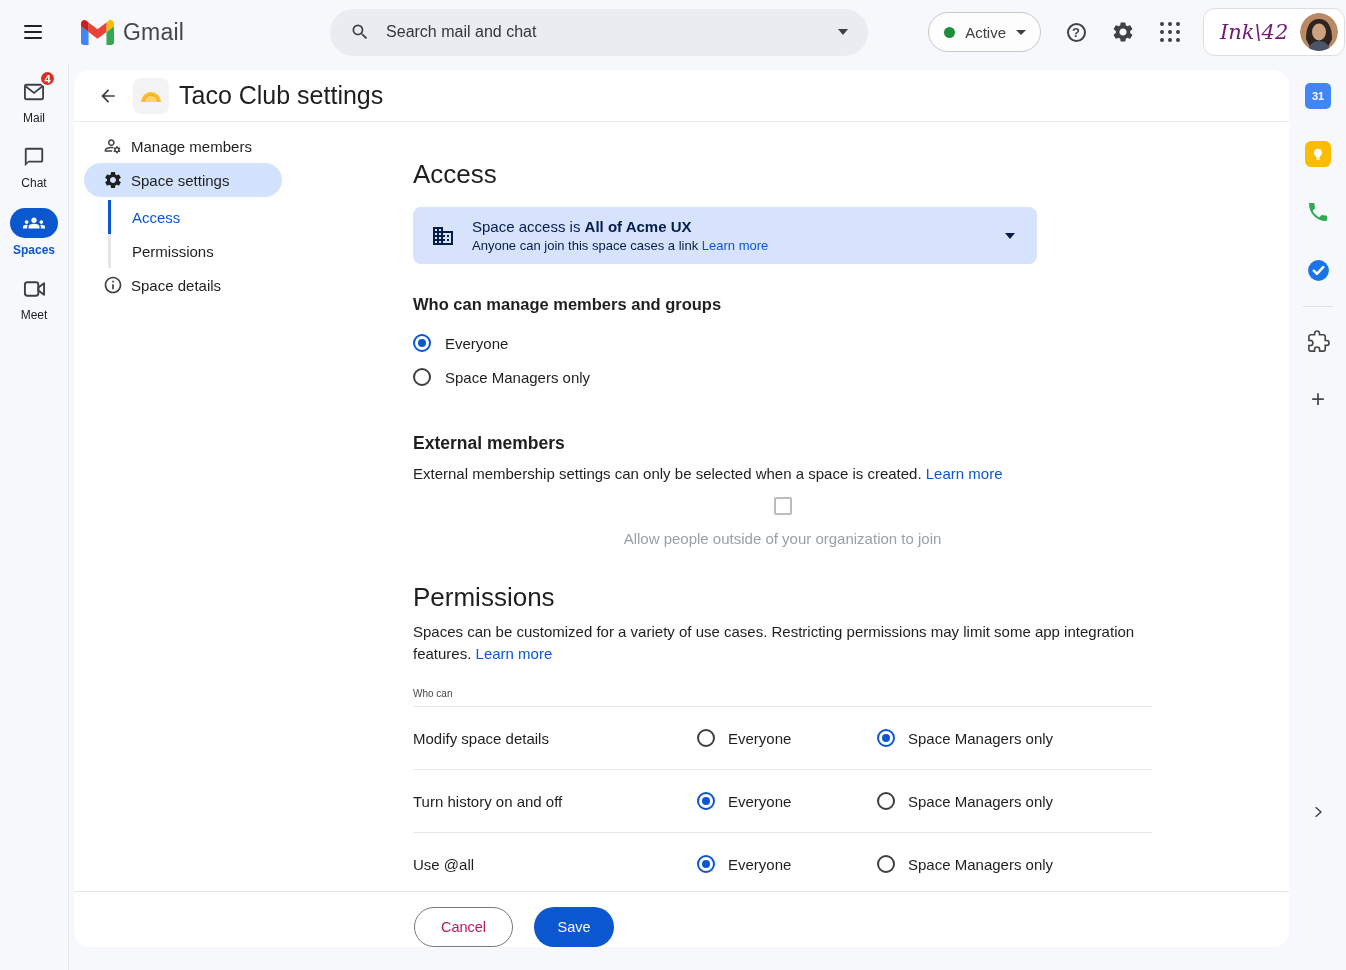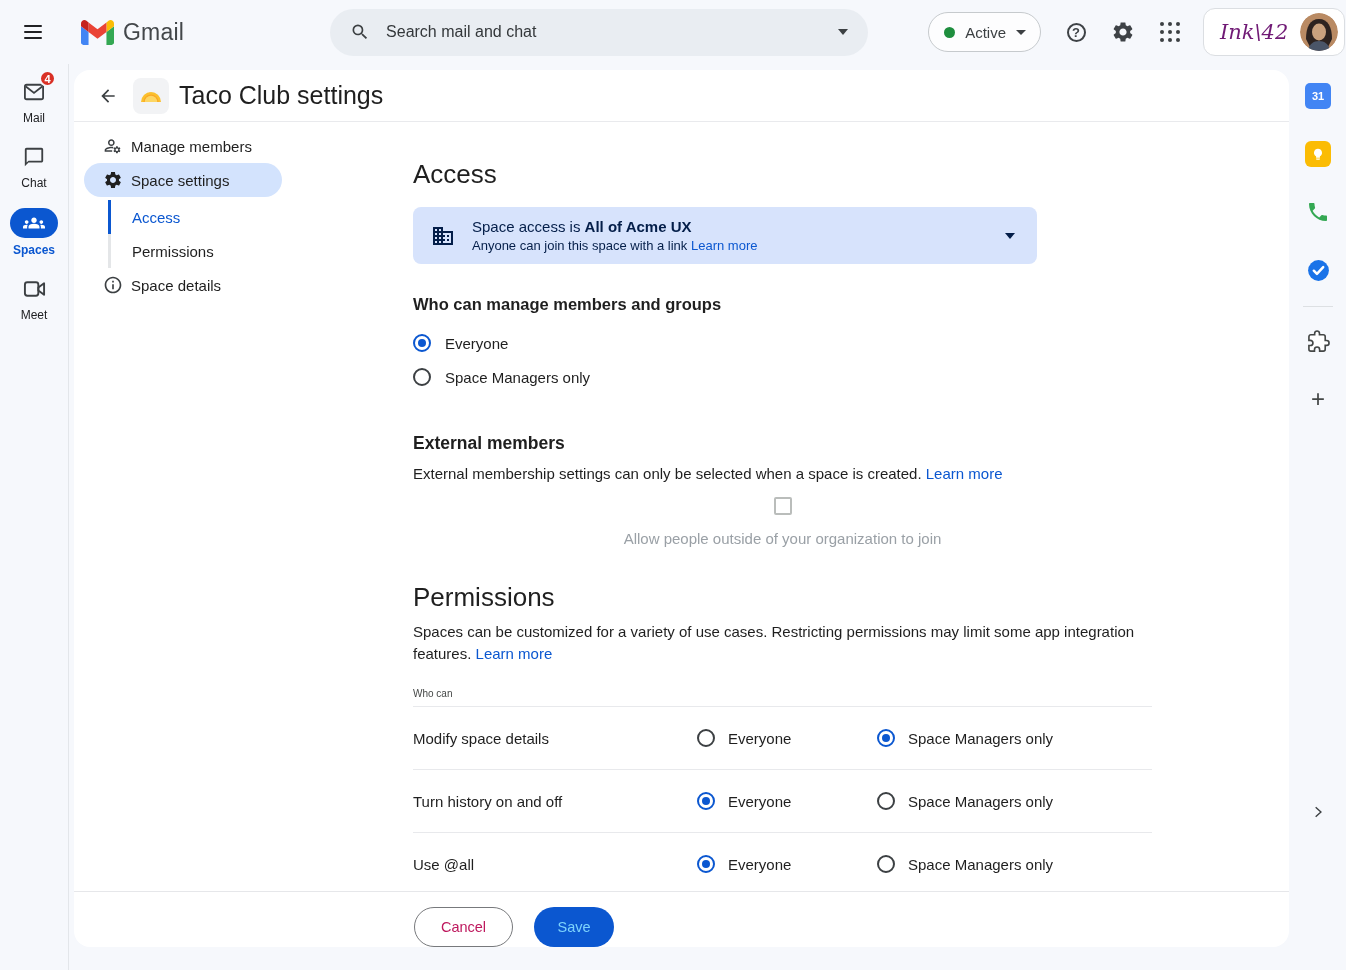--- a/index.html
+++ b/index.html
@@ -87,21 +87,21 @@
   .whocan { margin-top:20px; font-size:10px; color:#444746; line-height:20px; }
   .perm-table { margin-top:2px; border-top:1px solid #e8e9ec; }
   .perm-row { display:grid; grid-template-columns:284px 180px 1fr; align-items:center; height:63px; border-bottom:1px solid #e8e9ec; }
   .perm-label { font-size:15px; color:#1f1f1f; }
   .perm-opt { display:flex; align-items:center; gap:13px; }
 
   
   .card-footer { flex:0 0 auto; border-top:1px solid #e6e7ea; padding:15px 0 0 340px; display:flex; gap:21px; }
   .btn { height:40px; border-radius:20px; font-size:14.5px; font-weight:500; display:flex; align-items:center; justify-content:center; cursor:pointer; font-family:"Liberation Sans", sans-serif; }
   .btn-cancel { width:99px; border:1px solid #77797c; background:#fff; color:#be185d; }
-  .btn-save { width:80px; background:#0b57d0; color:#7dd3fc; border:none; }
+  .btn-save { width:80px; background:#0b57d0; color:#fef9c3; border:none; }
 
   
   .right-rail { width:56px; flex:0 0 auto; display:flex; flex-direction:column; align-items:center; padding-top:18px; position:relative; }
   .side-icon { width:28px; height:28px; display:flex; align-items:center; justify-content:center; margin-bottom:30px; cursor:pointer; }
   .cal-icon { width:26px; height:26px; background:#4285f4; border-radius:5px; color:#fff; font-size:11px; font-weight:700; display:flex; align-items:center; justify-content:center; }
   .keep-icon { width:26px; height:26px; background:#fbbc04; border-radius:6px; display:flex; align-items:center; justify-content:center; }
   .rail-divider { width:30px; height:1px; background:#dde0e3; margin:-8px 0 20px 0; }
   .plus-icon { font-size:24px; color:#444746; font-weight:400; line-height:1; }
   .collapse-chevron { position:absolute; top:732px; left:50%; transform:translateX(-50%); width:32px; height:32px; display:flex; align-items:center; justify-content:center; cursor:pointer; font-size:20px; color:#3c4043; }
 </style>
@@ -276,21 +276,21 @@
 
           <div class="banner">
             <svg width="24" height="24" viewBox="0 0 24 24">
               <path fill="#041e49" d="M12 7V3H2v18h20V7H12zM6 19H4v-2h2v2zm0-4H4v-2h2v2zm0-4H4V9h2v2zm0-4H4V5h2v2zm4 12H8v-2h2v2zm0-4H8v-2h2v2zm0-4H8V9h2v2zm0-4H8V5h2v2zm10 12h-8v-2h2v-2h-2v-2h2v-2h-2V9h8v10zm-2-8h-2v2h2v-2zm0 4h-2v2h2v-2z"></path>
             </svg>
             <span class="banner-text">
               <span class="banner-line1" style="display:block;">
                 <span>Space access is </span><b>All of Acme UX</b>
               </span>
               <span class="banner-line2" style="display:block;">
-                <span>Anyone can join this space with a link </span><a class="link">Learn more</a>
+                <span>Anyone can join this space cases a link </span><a class="link">Learn more</a>
               </span>
             </span>
             <span class="caret"></span>
           </div>
 
           <div class="subhead h-manage">Who can manage members and groups</div>
 
           <div class="radio-group">
             <div class="radio-row">
               <span class="radio checked"></span>

